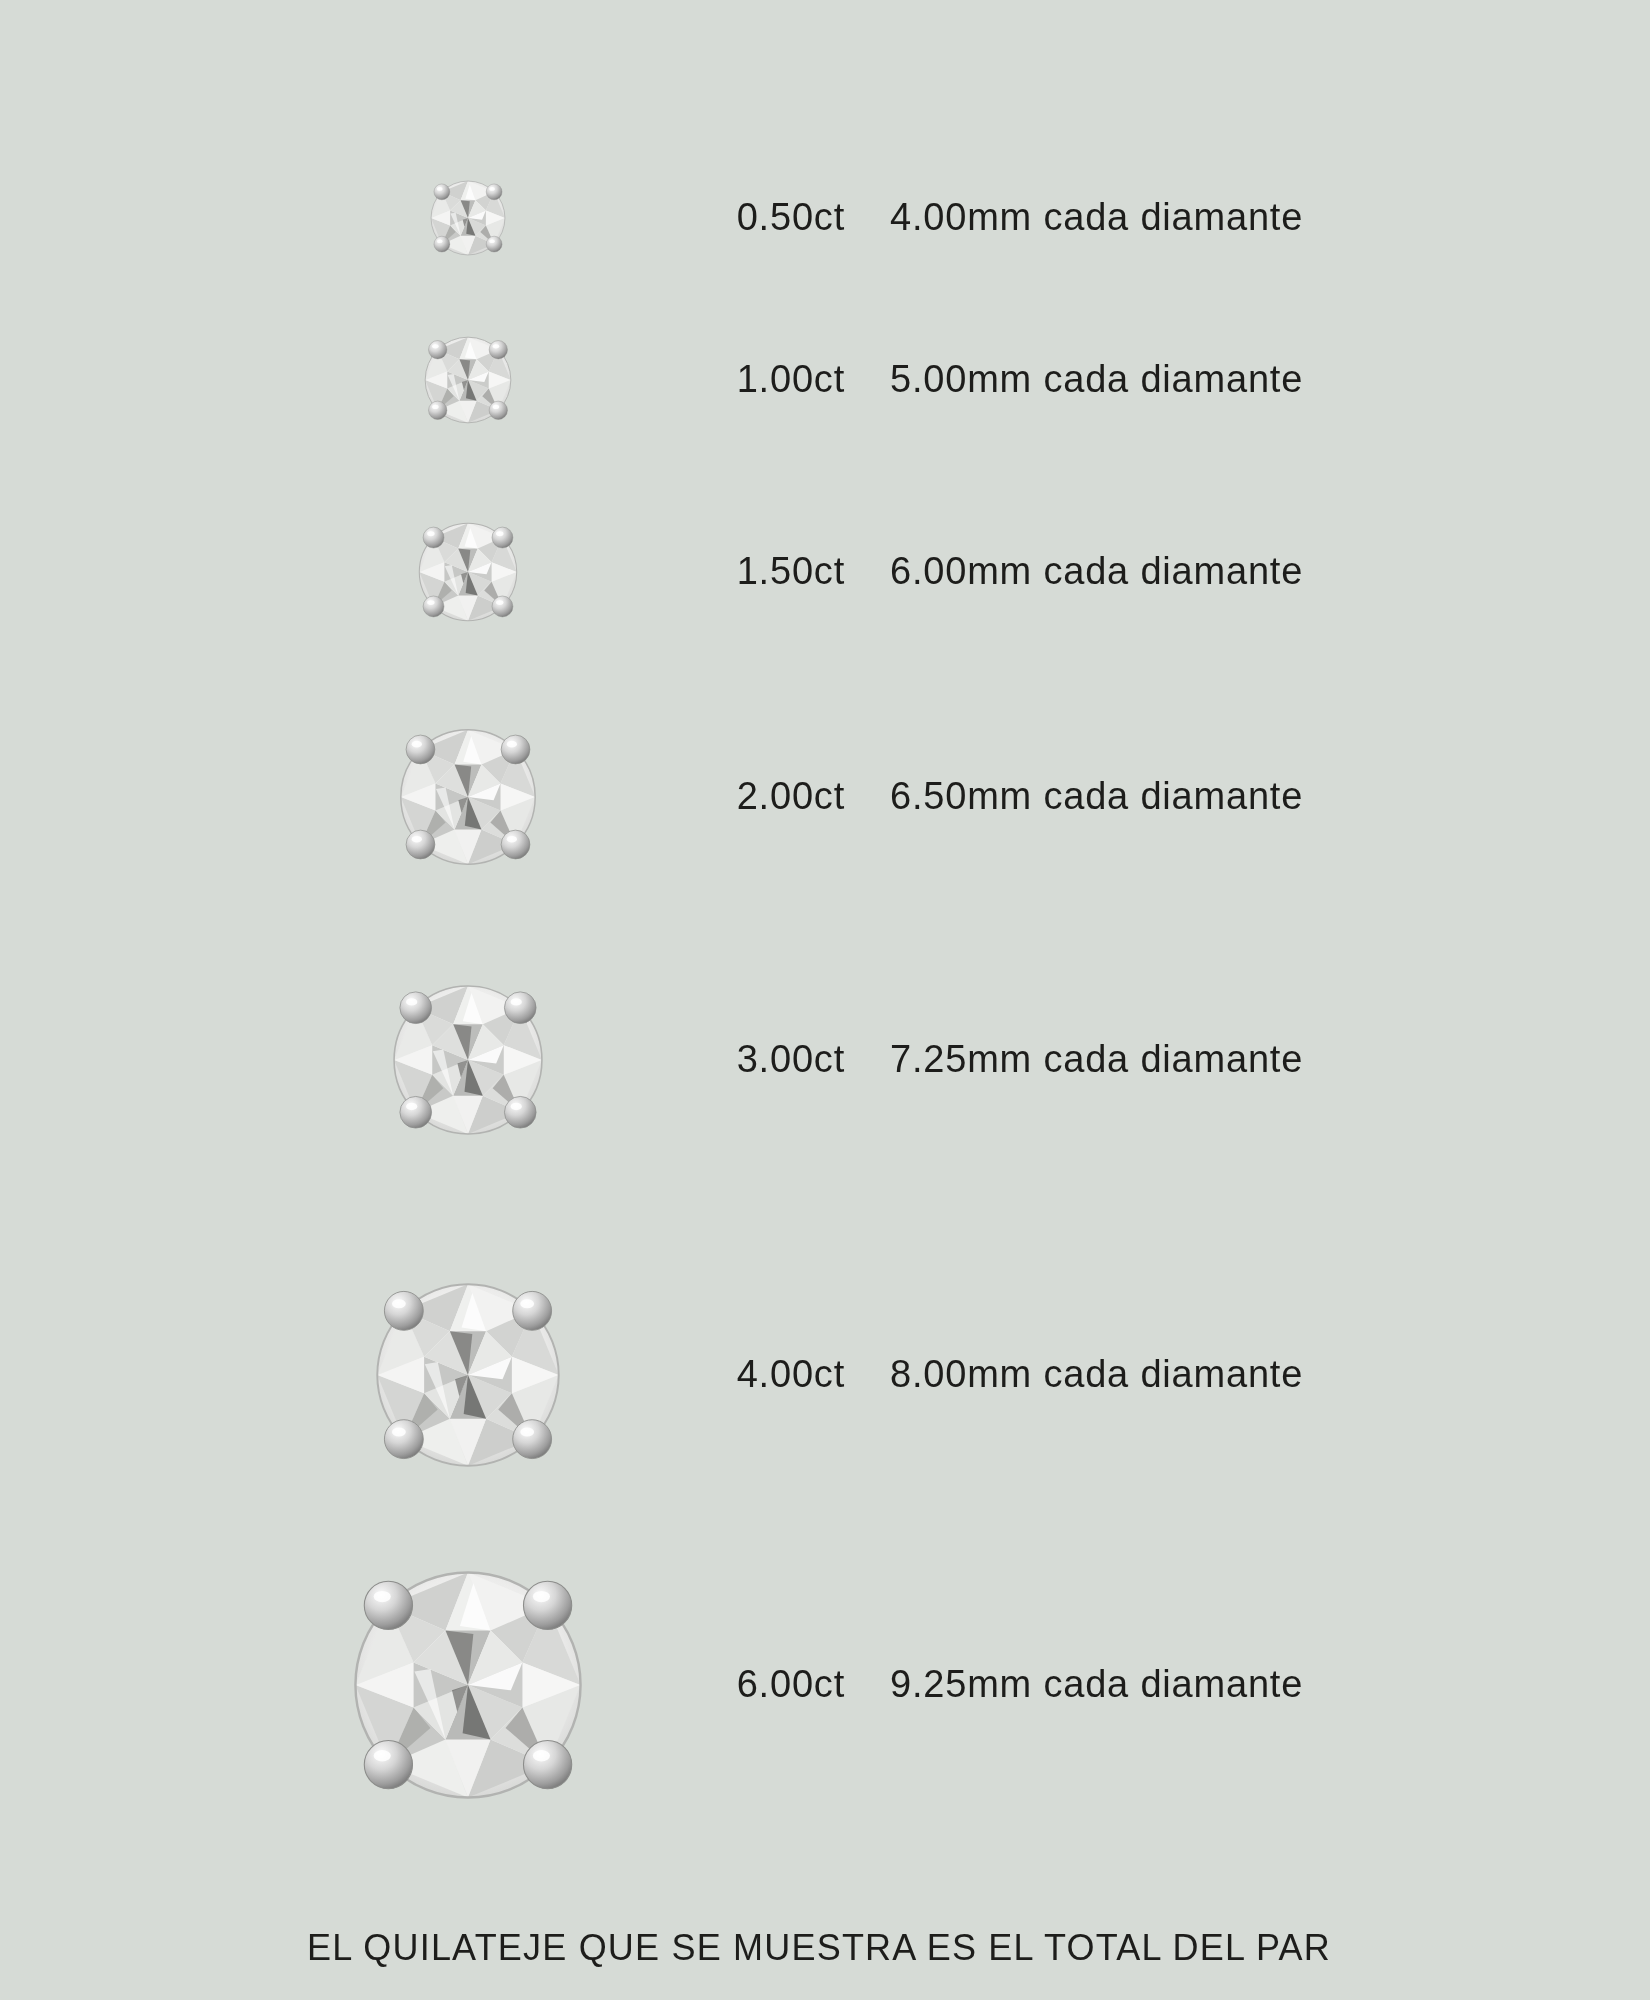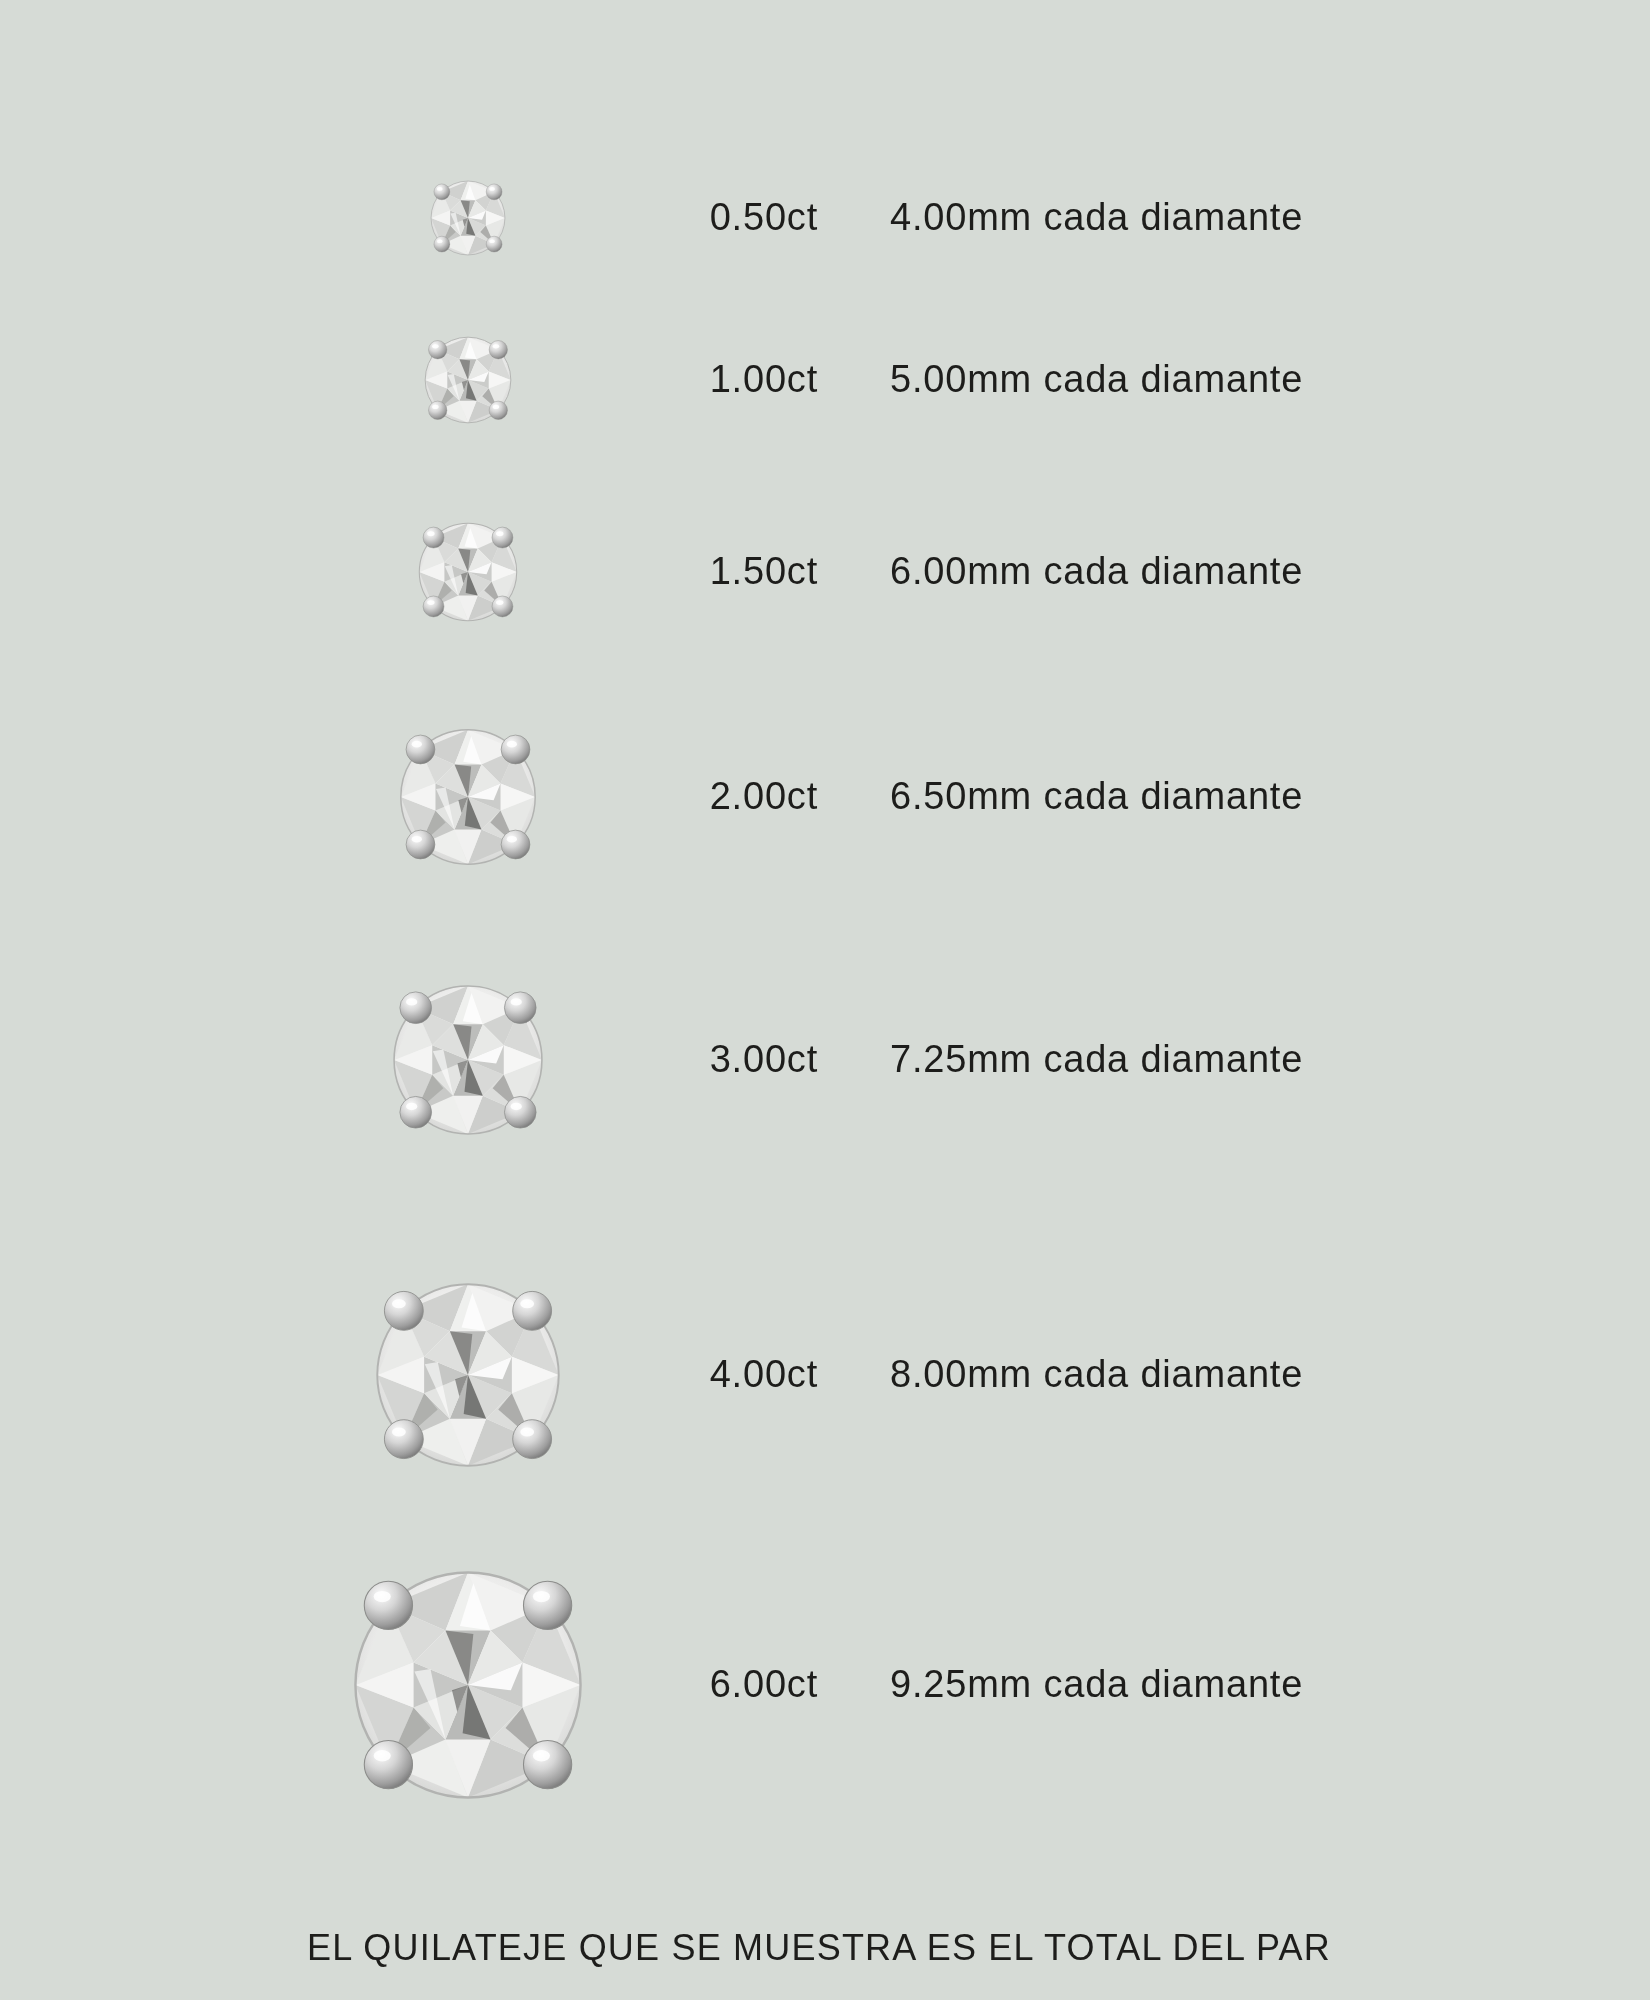--- a/index.html
+++ b/index.html
@@ -16,21 +16,21 @@
     position: absolute;
     left: 0; right: 0; height: 0;
   }
   .stud {
     position: absolute;
     transform: translateY(-50%);
     display: block;
   }
   .ct-label {
     position: absolute;
-    left: 573px; width: 245px;
+    left: 600px; width: 245px;
     text-align: right;
     transform: translateY(-52%);
     font-size: 38px;
     letter-spacing: 0.8px;
     white-space: nowrap;
   }
   .mm-label {
     position: absolute;
     left: 890px;
     transform: translateY(-52%);

